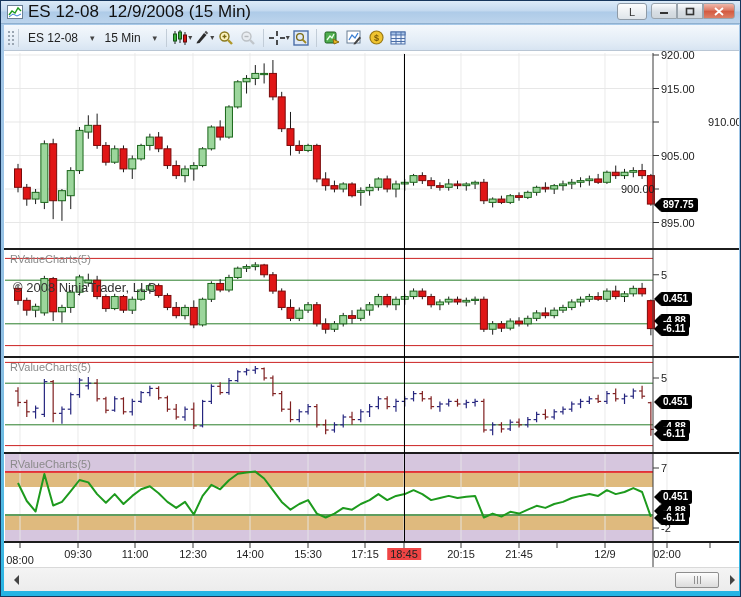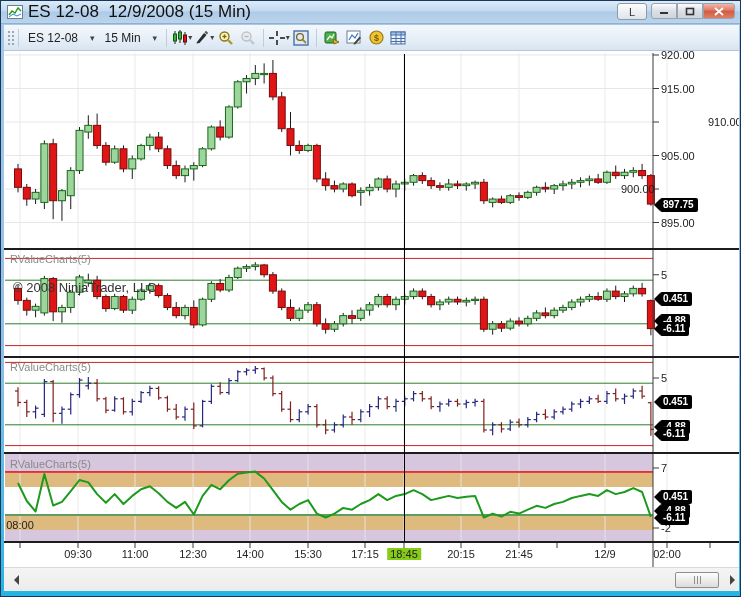--- a/index.html
+++ b/index.html
@@ -39,21 +39,21 @@
   .dd-arrow{font-size:9px;color:#444;}
   .tbtn{width:22px;height:20px;display:flex;align-items:center;justify-content:center;border-radius:2px;position:relative;}
   .tbtn svg{display:block;}
   .tbtn .dd-arrow{font-size:8px;margin-left:1px;}
   
   .chart-area{position:absolute;left:3px;top:50px;width:735px;height:516px;background:#fff;overflow:hidden;}
   #chart-svg{position:absolute;left:-3px;top:-50px;width:741px;height:597px;pointer-events:none;}
   #labels-layer{position:absolute;left:-3px;top:-50px;width:741px;height:597px;pointer-events:none;padding-left:29px;}
   .axlab{position:absolute;font-size:11px;color:#222;white-space:nowrap;transform:translateY(-50%);}
   .tlab{position:absolute;font-size:11px;color:#222;white-space:nowrap;transform:translateX(-50%);}
-  .tlab.hl{background:#84cc16;padding:0 3px;}
+  .tlab.hl{background:#ef4444;padding:0 3px;}
   .ptitle{position:absolute;font-size:11px;color:#8a8a8a;white-space:nowrap;}
   .copyright{position:absolute;left:9px;top:229px;font-size:13px;color:#333;}
   .tag{position:absolute;left:659px;height:14px;background:#000;color:#fff;
     font-size:10px;font-weight:bold;line-height:14px;padding:0 4px 0 3px;border-radius:2px;
     transform:translateY(-50%);white-space:nowrap;}
   .tag:before{content:"";position:absolute;left:-6px;top:1px;
     border:6px solid transparent;border-right-color:#000;border-left-width:0;border-top-width:6px;border-bottom-width:6px;}
   .splitter{position:absolute;left:0;width:735px;height:2px;background:#1c1c1c;}
   .crosshair-v{position:absolute;width:1px;background:#000;}
   
@@ -776,21 +776,21 @@
         <div class="axlab" style="left: 660px; top: 154.5px; text-align: right;">905.00</div>
         <div class="axlab" style="left: 620px; top: 188px;">900.00</div>
         <div class="axlab" style="left: 660px; top: 221.5px;">895.00</div>
         <div class="axlab" style="left: 660px; top: 273.75px;">5</div>
         <div class="axlab" style="left: 660px; top: 377px;">5</div>
         <div class="axlab" style="left: 660px; top: 467px;">7</div>
         <div class="axlab" style="left: 660px; top: 527px;">-2</div>
         <div class="ptitle" style="left: 9px; top: 252px;">RValueCharts(5)</div>
         <div class="ptitle" style="left: 9px; top: 360px;">RValueCharts(5)</div>
         <div class="ptitle" style="left: 9px; top: 457px;">RValueCharts(5)</div>
-        <div class="tlab" style="left: 19px; top: 518px; text-align: right;">08:00</div>
+        <div class="tlab" style="left: 19px; top: 553px; text-align: right;">08:00</div>
         <div class="tlab" style="left: 77px; top: 547px;">09:30</div>
         <div class="tlab" style="left: 134px; top: 547px;">11:00</div>
         <div class="tlab" style="left: 192px; top: 547px;">12:30</div>
         <div class="tlab" style="left: 249px; top: 547px;">14:00</div>
         <div class="tlab" style="left: 307px; top: 547px;">15:30</div>
         <div class="tlab" style="left: 364px; top: 547px;">17:15</div>
         <div class="tlab hl" style="left: 403px; top: 547px;">18:45</div>
         <div class="tlab" style="left: 460px; top: 547px;">20:15</div>
         <div class="tlab" style="left: 518px; top: 547px;">21:45</div>
         <div class="tlab" style="left: 604px; top: 547px;">12/9</div>

